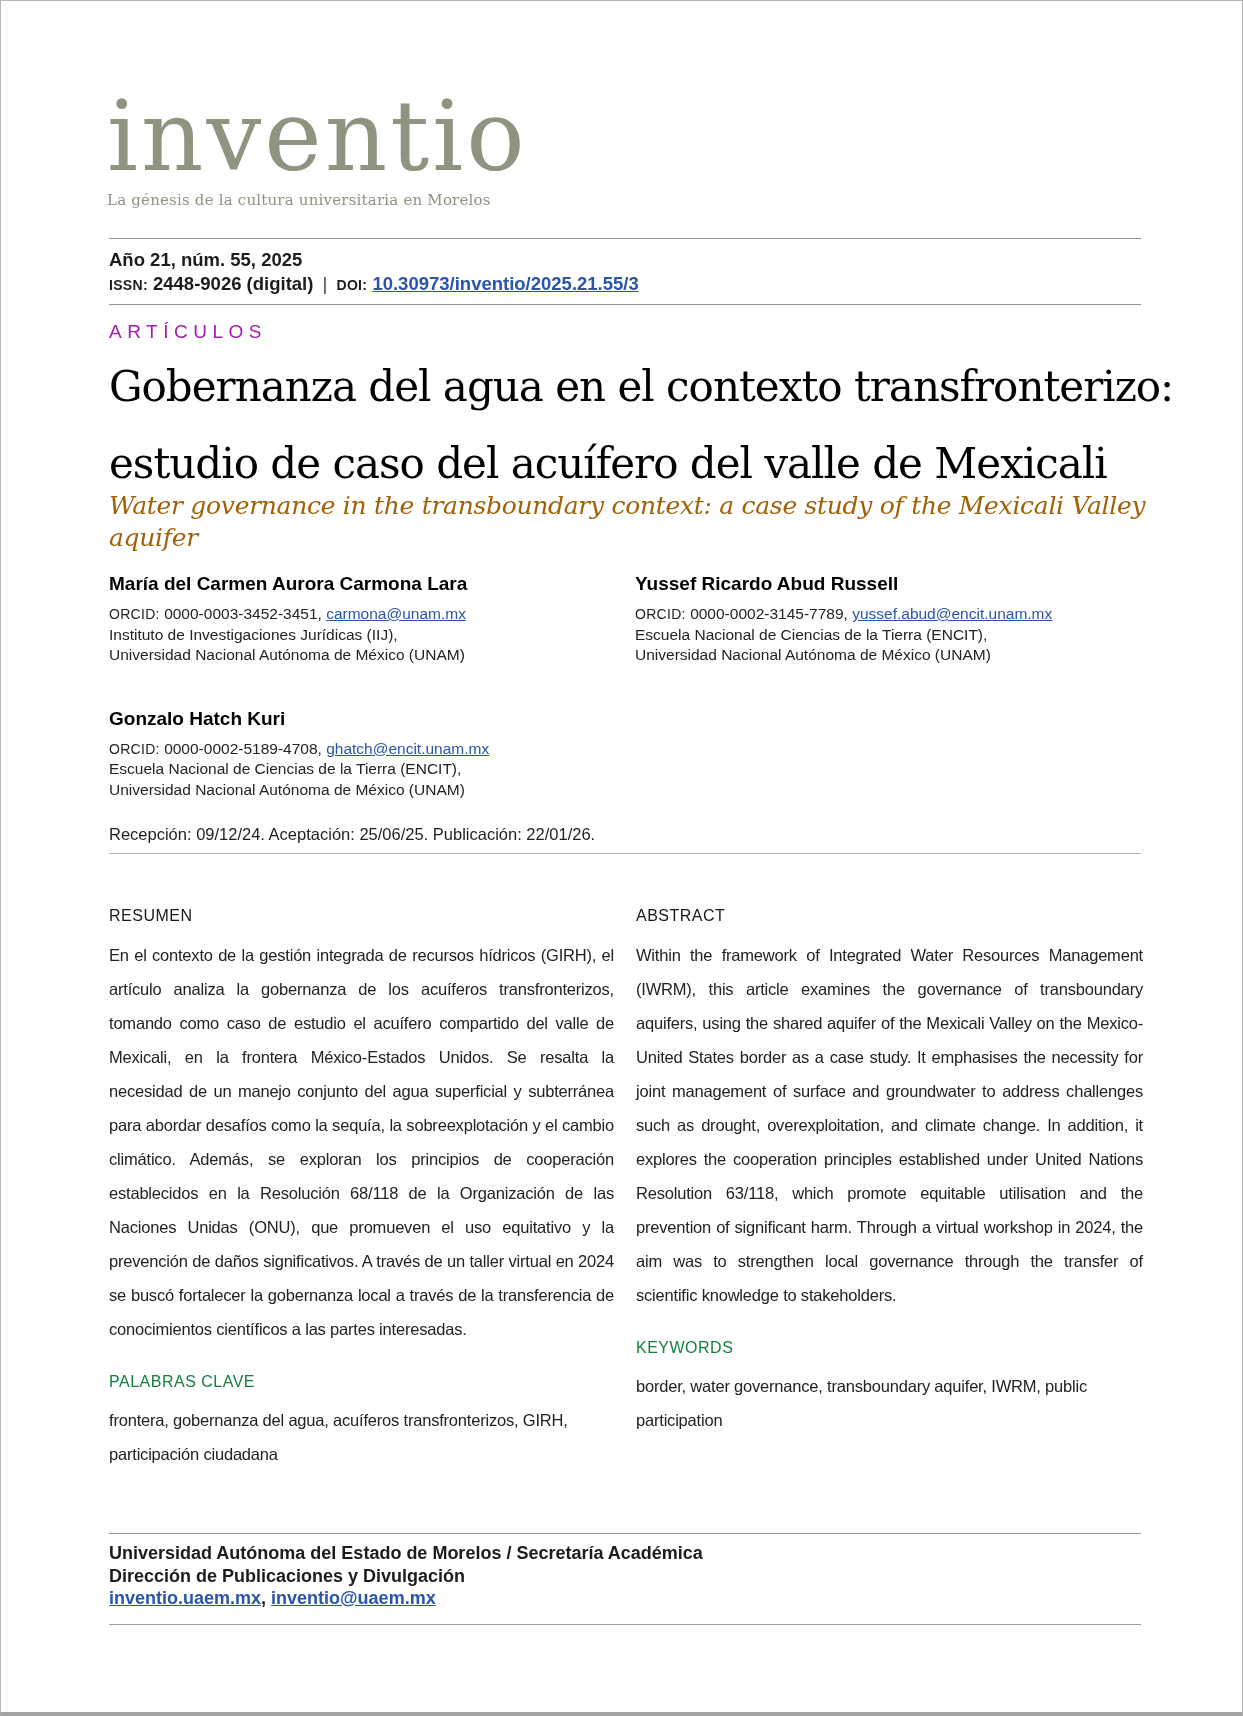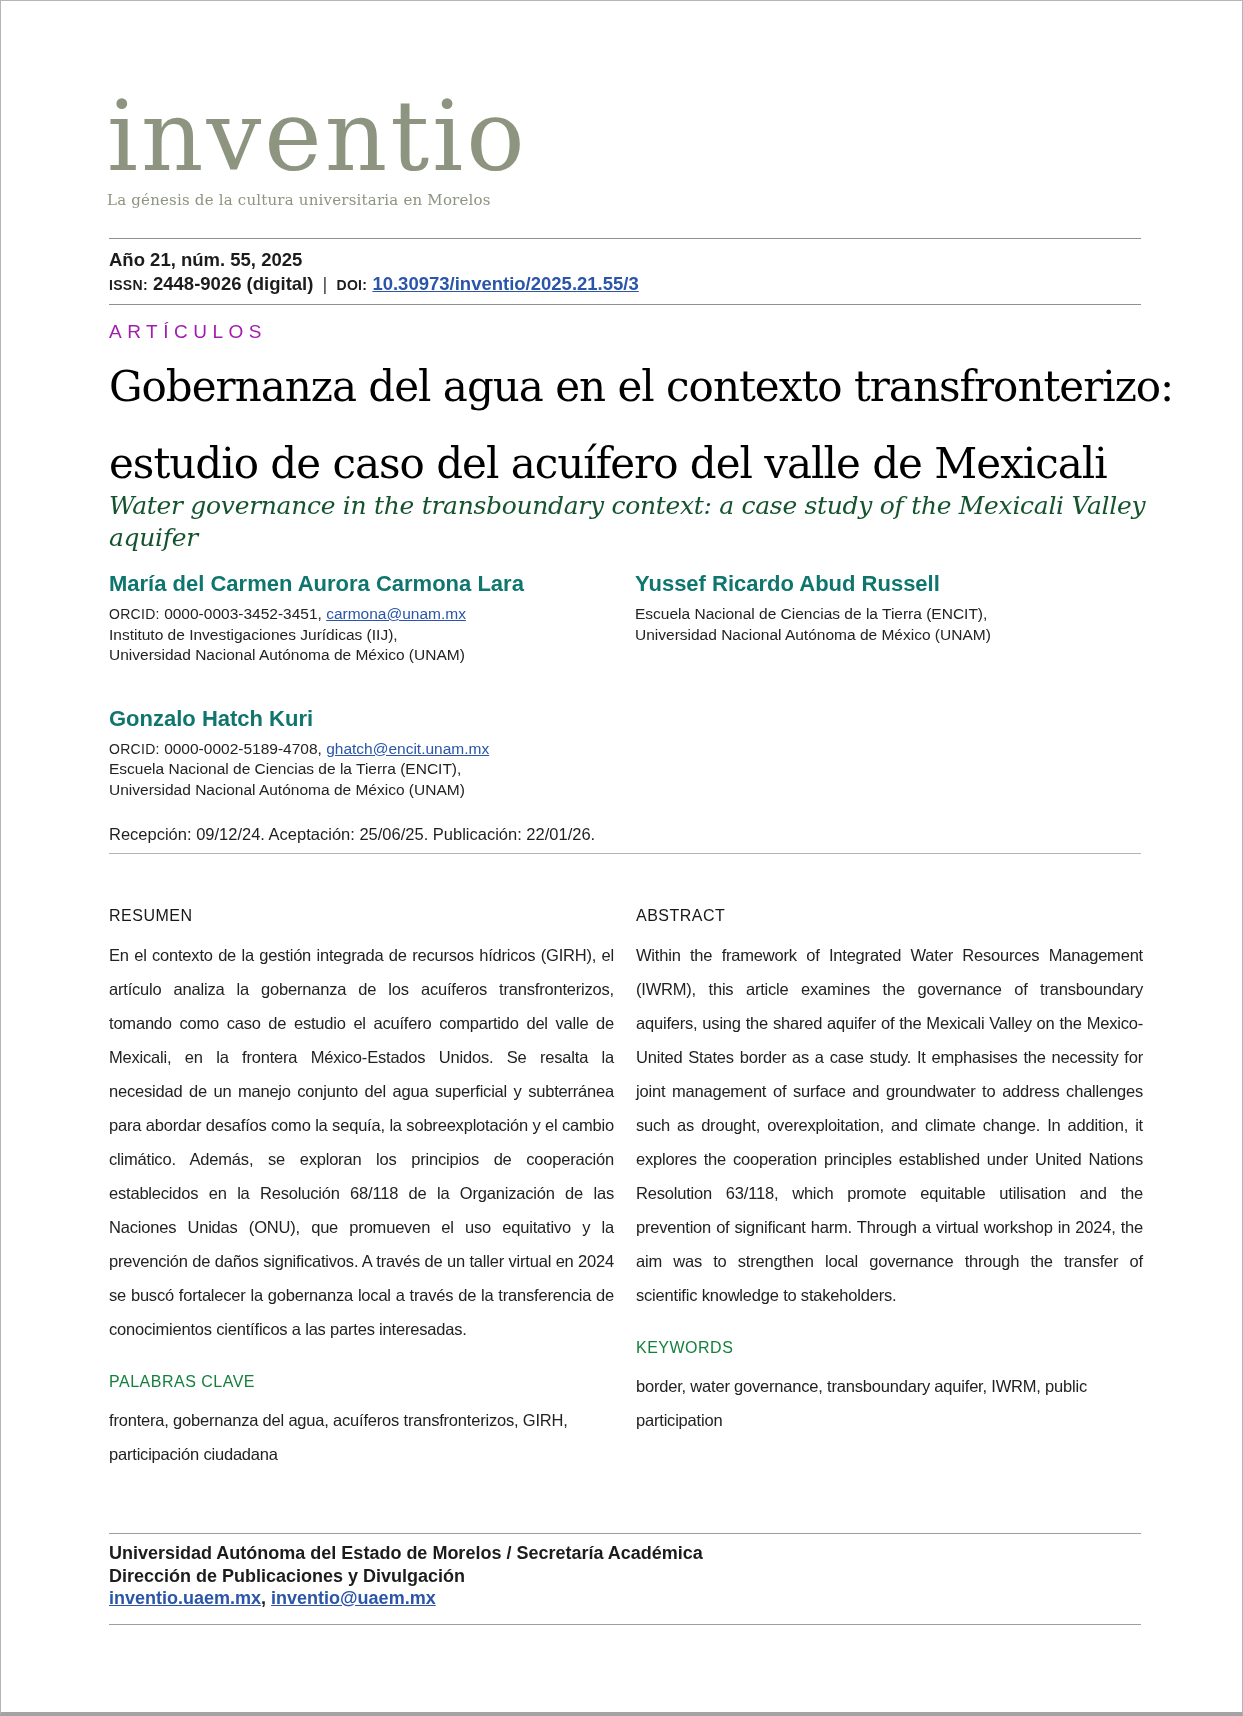--- a/index.html
+++ b/index.html
@@ -39,26 +39,26 @@
   .title{
     left:108px;top:347px;width:1040px;
     font-family:"DejaVu Serif", serif;
     font-size:42px;line-height:77px;letter-spacing:-1px;color:#000;
     font-weight:400;
   }
   .title span{display:block;white-space:nowrap;}
   .subtitle{
     left:108px;top:489px;width:1040px;
     font-family:"DejaVu Serif", serif;font-style:italic;
-    font-size:25px;line-height:32px;letter-spacing:-.3px;color:#14532d;
+    font-size:25px;line-height:32px;letter-spacing:-.3px;color:#a16207;
   }
   
   .authors{left:108px;top:570px;width:1032px;display:grid;
     grid-template-columns:505px 506px;column-gap:21px;row-gap:40px;}
-  .author-name{font-size:22px;font-weight:700;line-height:26px;margin:0 0 7px 0;color:#0f766e;}
+  .author-name{font-size:19px;font-weight:700;line-height:26px;margin:0 0 7px 0;color:#000000;}
   .author-meta{font-size:15.5px;line-height:20.5px;color:#232323;}
   
   .dates{left:108px;top:824px;font-size:16.5px;color:#1f1f1f;}
   
   .cols{left:108px;top:906px;width:1033px;display:grid;
     grid-template-columns:505px 507px;column-gap:22px;}
   .col-heading{font-size:16px;letter-spacing:.5px;color:#181818;margin:0 0 13px 0;font-weight:400;}
   .col-body{
     font-size:16.5px;line-height:34px;letter-spacing:-.2px;
     text-align:justify;color:#222;margin:0;
@@ -113,20 +113,25 @@
         <span class="sc">ORCID:</span>
         <span>0000-0003-3452-3451,</span>
         <a>carmona@unam.mx</a>
       </div>
       <div class="author-meta">Instituto de Investigaciones Jurídicas (IIJ),</div>
       <div class="author-meta">Universidad Nacional Autónoma de México (UNAM)</div>
     </div>
 
     <div>
       <p class="author-name">Yussef Ricardo Abud Russell</p>
+      <div class="author-meta">
+        <span class="sc">ORCID:</span>
+        <span>0000-0002-3145-7789,</span>
+        <a>yussef.abud@encit.unam.mx</a>
+      </div>
       <div class="author-meta">Escuela Nacional de Ciencias de la Tierra (ENCIT),</div>
       <div class="author-meta">Universidad Nacional Autónoma de México (UNAM)</div>
     </div>
 
     <div>
       <p class="author-name">Gonzalo Hatch Kuri</p>
       <div class="author-meta">
         <span class="sc">ORCID:</span>
         <span>0000-0002-5189-4708,</span>
         <a>ghatch@encit.unam.mx</a>

